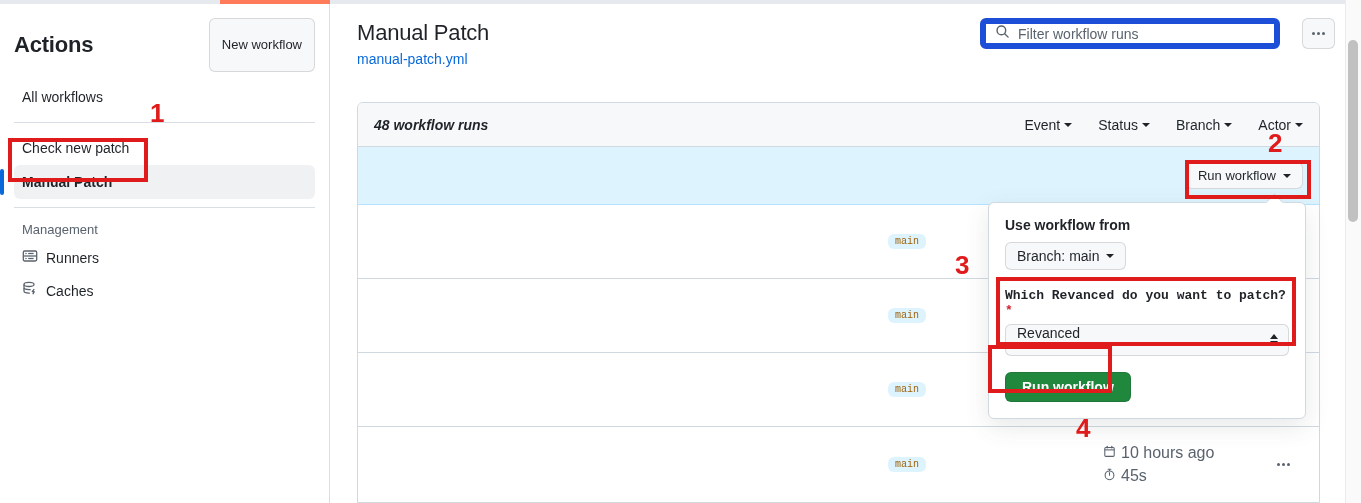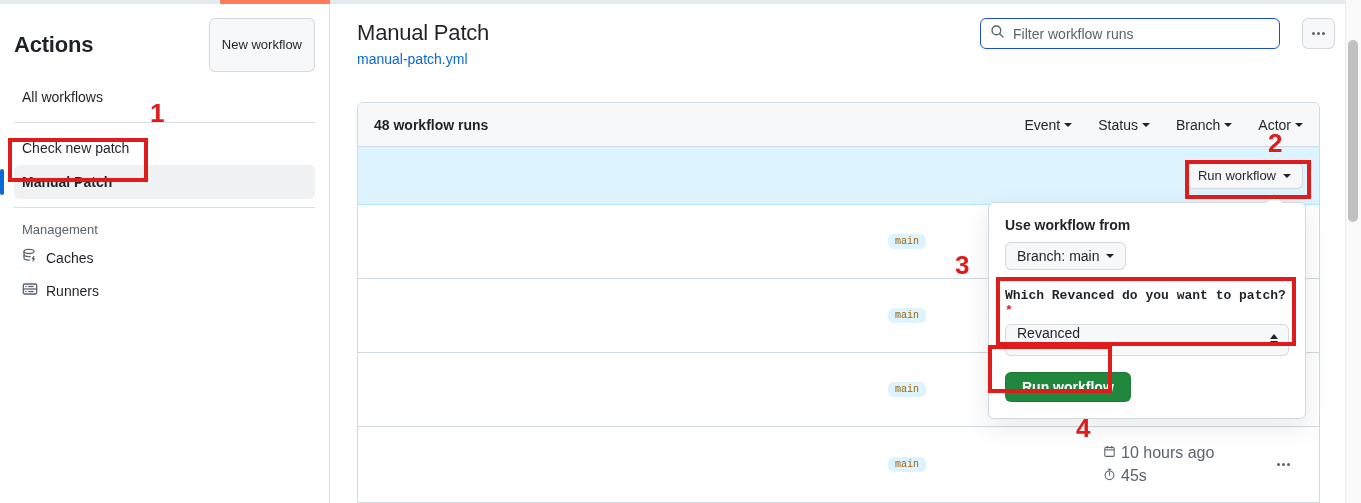--- a/index.html
+++ b/index.html
@@ -36,36 +36,36 @@
   .mgmt svg { flex:0 0 auto; }
 
   
   .main { position:absolute; left:331px; top:4px; width:1014px; height:499px; background:#fff;
           padding:14px 26px 0 26px; }
   .page-title { font-size:22px; font-weight:400; color:#1f2328; line-height:30px; letter-spacing:-.2px; }
   .page-sub { font-size:14px; color:#0969da; text-decoration:none; display:inline-block; margin-top:3px; }
 
   .search-wrap { position:absolute; right:81px; top:18px; width:300px; height:31px;
                  display:flex; align-items:center; gap:8px; background:#fff;
-                 border:1px solid #1d4ed8; border-radius:6px; padding:0 9px;justify-content:space-between; }
+                 border:6px solid #1d4ed8; border-radius:6px; padding:0 9px;justify-content:space-between; }
   .search-wrap input { border:0; outline:0; font-size:14px; color:#1f2328; width:100%;
                        font-family:"Liberation Sans", sans-serif; background:transparent; }
   .search-wrap input::placeholder { color:#59636e; }
   .kebab-btn { position:absolute; right:26px; top:18px; width:33px; height:31px; background:#f6f8fa;
                border:1px solid rgba(31,35,40,.15); border-radius:6px; display:flex;
                align-items:center; justify-content:center; gap:2px; cursor:pointer; }
   .kebab-btn i { width:3px; height:3px; border-radius:50%; background:#59636e; display:block; }
 
   
   .runs-box { position:absolute; left:357px; top:102px; width:963px; height:401px;
               border:1px solid #d1d9e0; border-top-left-radius:6px; border-top-right-radius:6px;
               background:#fff; overflow:hidden; }
   .runs-header { height:44px; background:#f6f8fa; border-bottom:1px solid #d1d9e0;
                  display:flex; align-items:center; padding:0 16px; }
-  .runs-count { font-size:14px; font-weight:600; color:#1f2328; }
+  .runs-count { font-size:14px; font-weight:600; color:#1f2328;font-style:italic; }
   .filters { margin-left:auto; display:flex; align-items:center; gap:26px; }
   .filter { font-size:14px; color:#1f2328; cursor:pointer; display:flex; align-items:center; gap:4px; }
   .caret { width:0; height:0; border-left:4px solid transparent; border-right:4px solid transparent;
            border-top:4px solid #1f2328; display:inline-block; }
 
   .dispatch-row { height:58px; background:#ddf4ff; border-bottom:1px solid #b6e3ff;
                   display:flex; align-items:center; padding:0 16px; position:relative; }
   .dispatch-text { font-size:14px; color:#1f2328; }
   .dispatch-text code { font-family:"Liberation Mono", monospace; font-size:12.5px;
                         background:transparent; padding:0 2px; }
@@ -145,41 +145,41 @@
     <a class="wf-item">Check new patch</a>
     <a class="wf-item selected">Manual Patch</a>
 
     <div class="side-sep"></div>
 
     <div class="side-group">Management</div>
 
     <a class="mgmt">
       <span>
         <svg width="16" height="16" viewBox="0 0 16 16" fill="none" stroke="#59636e" stroke-width="1.3">
-          <ellipse cx="7" cy="3.4" rx="5" ry="2.1"></ellipse>
-          <path d="M2 3.4v3.2c0 1.16 2.24 2.1 5 2.1 .6 0 1.18-.04 1.7-.12"></path>
-          <path d="M2 6.9v3.2c0 1.16 2.24 2.1 5 2.1 .3 0 .6-.01.88-.03"></path>
-          <path d="M12.2 8.0l-1.9 2.7h1.9l-1.4 2.6" stroke-linejoin="round"></path>
-        </svg>
-      </span>
-      <span>Caches</span>
-    </a>
-
-    <a class="mgmt">
-      <span>
-        <svg width="16" height="16" viewBox="0 0 16 16" fill="none" stroke="#59636e" stroke-width="1.3">
           <rect x="1.3" y="3" width="13.4" height="10" rx="1.4"></rect>
           <line x1="1.3" y1="8" x2="14.7" y2="8"></line>
           <circle cx="4" cy="5.5" r=".75" fill="#59636e" stroke="none"></circle>
           <circle cx="4" cy="10.5" r=".75" fill="#59636e" stroke="none"></circle>
           <line x1="6.2" y1="5.5" x2="11.6" y2="5.5"></line>
           <line x1="6.2" y1="10.5" x2="11.6" y2="10.5"></line>
         </svg>
       </span>
       <span>Runners</span>
+    </a>
+
+    <a class="mgmt">
+      <span>
+        <svg width="16" height="16" viewBox="0 0 16 16" fill="none" stroke="#59636e" stroke-width="1.3">
+          <ellipse cx="7" cy="3.4" rx="5" ry="2.1"></ellipse>
+          <path d="M2 3.4v3.2c0 1.16 2.24 2.1 5 2.1 .6 0 1.18-.04 1.7-.12"></path>
+          <path d="M2 6.9v3.2c0 1.16 2.24 2.1 5 2.1 .3 0 .6-.01.88-.03"></path>
+          <path d="M12.2 8.0l-1.9 2.7h1.9l-1.4 2.6" stroke-linejoin="round"></path>
+        </svg>
+      </span>
+      <span>Caches</span>
     </a>
   </div>
 
   <div class="main">
     <div class="page-title">Manual Patch</div>
     <a class="page-sub">manual-patch.yml</a>
   </div>
 
   <div class="search-wrap">
     <span>

